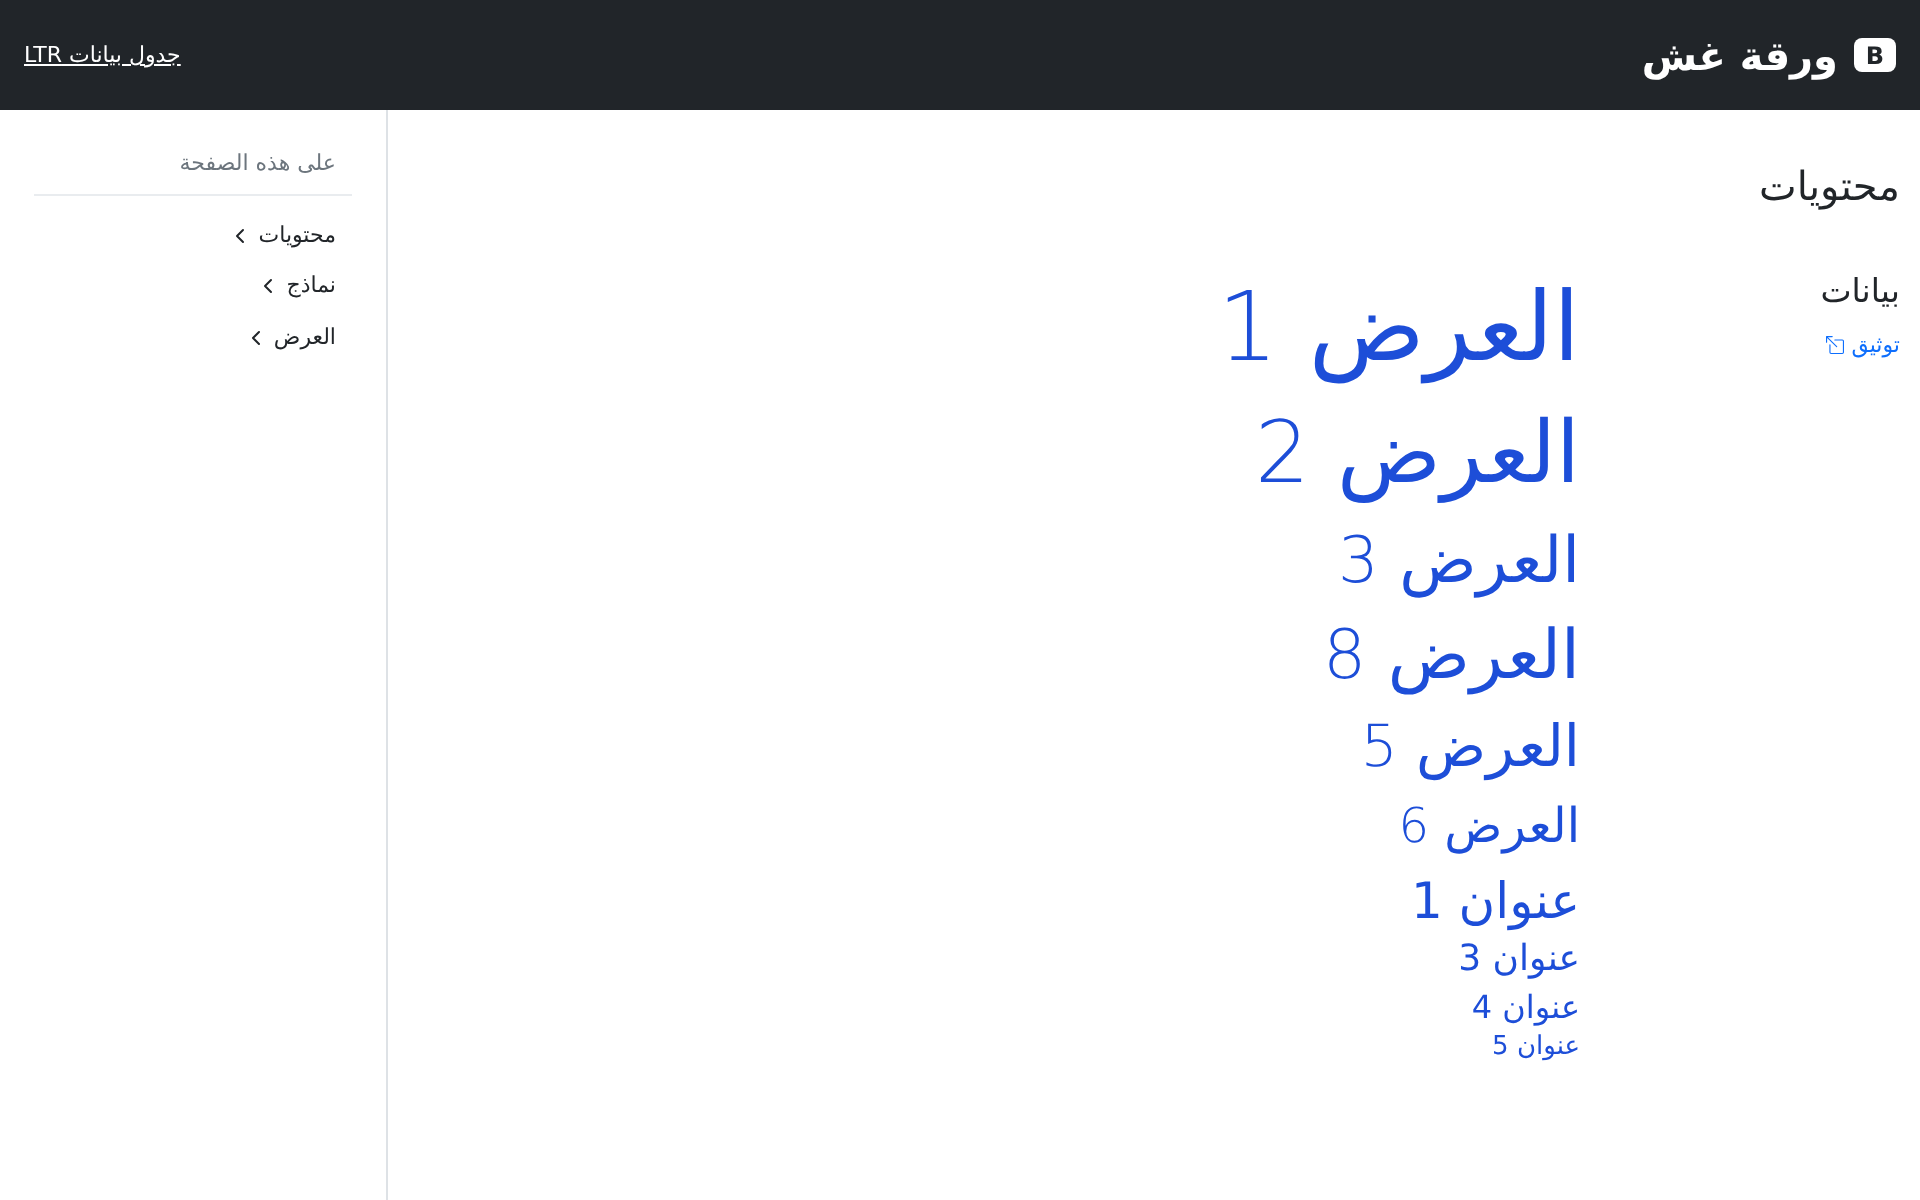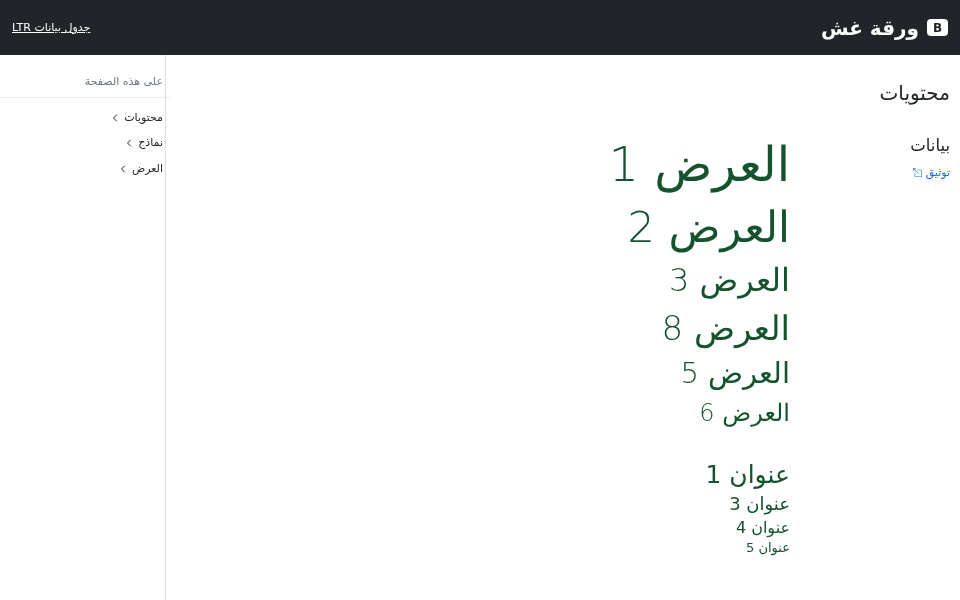--- a/index.html
+++ b/index.html
@@ -43,42 +43,42 @@
   .article { display: flex; gap: 10px; margin-top: 31px; align-items: flex-start; }
   .section-head { width: 150px; flex: none; }
   .section-title { font-size: 16.5px; font-weight: 500; margin: 0 0 5px; line-height: 1.2; }
   .docs-link {
     display: inline-flex; align-items: center; gap: 4px;
     font-size: 11px; color: #0d6efd; text-decoration: none; cursor: pointer;
   }
   .docs-link svg { flex: none; }
 
   .examples { flex: 1; min-width: 0; }
-  .examples p { margin: 0 0 8px; line-height: 1.2; color: #14532d; text-align: right; }
+  .examples p { margin: 0 0 8px; line-height: 1.2; color: #1d4ed8; text-align: right; }
   .d1 { font-size: 48px; font-weight: 300; }
   .d2 { font-size: 43px; font-weight: 300; }
   .d3 { font-size: 32px; font-weight: 300; }
   .d4 { font-size: 34px; font-weight: 300; }
   .d5 { font-size: 29px; font-weight: 300; }
   .d6 { font-size: 24px; font-weight: 300; }
-  .hgroup { margin-top: 32px; }
+  .hgroup { margin-top: 8px; }
   .hgroup p { margin: 0 0 3px; font-weight: 500; }
   .h1 { font-size: 25px; }
   .h2 { font-size: 21px; }
   .h3 { font-size: 18px; }
   .h4 { font-size: 16px; }
   .h5 { font-size: 13px; }
   .h6 { font-size: 11px; }
 
   
   .aside {
-    width: 166px; flex: none;
+    width: 194px; flex: none;
     border-left: none; border-right: none;
     border-inline-start: 1px solid #dee2e6; 
-    padding: 20px 2px 0;
+    padding: 20px 25px 0;
   }
   
   .toc-title { font-size: 11px; color: #6c757d; margin: 0 0 9px; }
   .toc-divider { border: 0; border-top: 1px solid #e9ecef; margin: 0 -8px 8px; }
   .toc-list { list-style: none; margin: 0; padding: 0; }
   .toc-list li { margin: 6px 0; }
   .toc-item {
     display: inline-flex; align-items: center; gap: 5px;
     font-size: 11px; color: #212529; text-decoration: none; cursor: pointer;
     line-height: 1.3;

